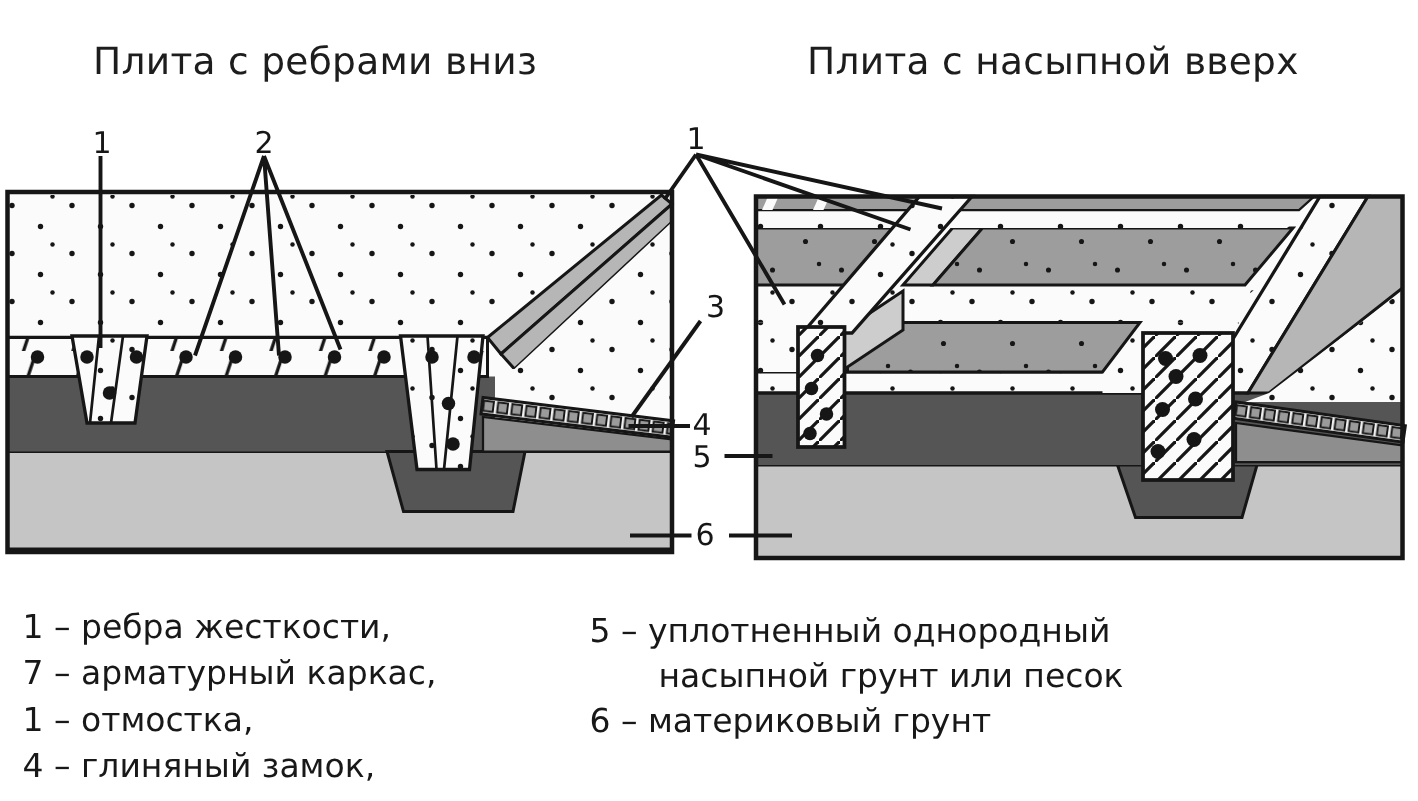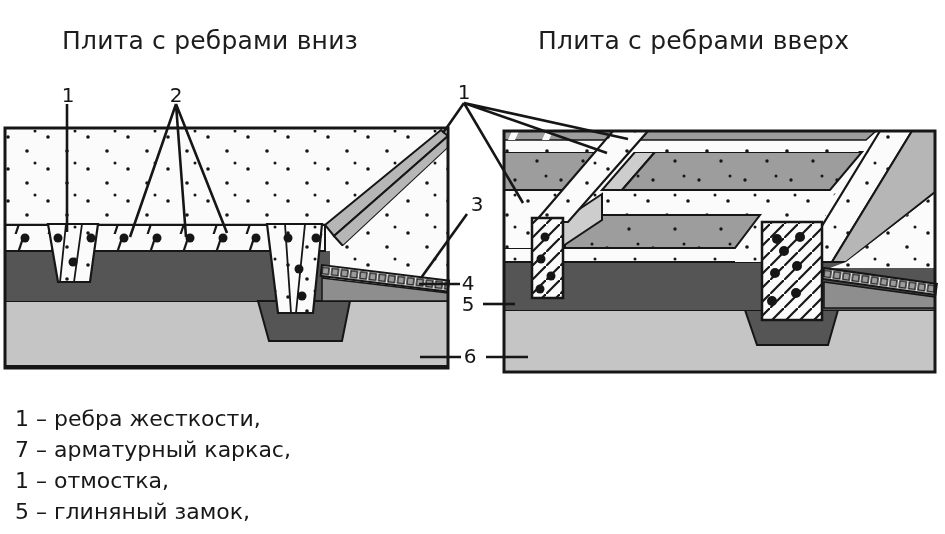--- a/index.html
+++ b/index.html
@@ -16,21 +16,21 @@
   .legend-right{left:393px;top:407px;}
   .legend-right .row{line-height:30px;height:30px;}
   .legend-right .row.indent{padding-left:46px;}
 </style>
 </head>
 <body>
 
 <div class="stage">
 
   <div class="title left">Плита с ребрами вниз</div>
-  <div class="title right">Плита с ребрами вверх</div>
+  <div class="title right">Плита с насыпной вверх</div>
 
   <svg class="diagram" width="945" height="534" viewBox="0 0 945 534">
     <defs>
       <pattern id="dots" width="40" height="32" patternUnits="userSpaceOnUse">
         <rect width="40" height="32" fill="#fbfbfb"></rect>
         <circle cx="8" cy="9" r="1.8" fill="#161616"></circle>
         <circle cx="27" cy="23" r="1.8" fill="#161616"></circle>
         <circle cx="35" cy="3" r="1.5" fill="#161616"></circle>
       </pattern>
       <pattern id="dotsGray" width="46" height="34" patternUnits="userSpaceOnUse">
@@ -174,16 +174,21 @@
   <span class="callout" style="left:464px;top:92px">1</span>
   <span class="callout" style="left:477px;top:204px">3</span>
   <span class="callout" style="left:468px;top:283px">4</span>
   <span class="callout" style="left:468px;top:304px">5</span>
   <span class="callout" style="left:470px;top:356px">6</span>
 
   <div class="legend legend-left">
     <div class="row">1 – ребра жесткости,</div>
     <div class="row">7 – арматурный каркас,</div>
     <div class="row">1 – отмостка,</div>
-    <div class="row">5 – глиняный замок,</div>
+    <div class="row">4 – глиняный замок,</div>
+  </div>
+  <div class="legend legend-right">
+    <div class="row">5 – уплотненный однородный</div>
+    <div class="row indent">насыпной грунт или песок</div>
+    <div class="row">6 – материковый грунт</div>
   </div>
 
 </div>
 
 </body></html>

